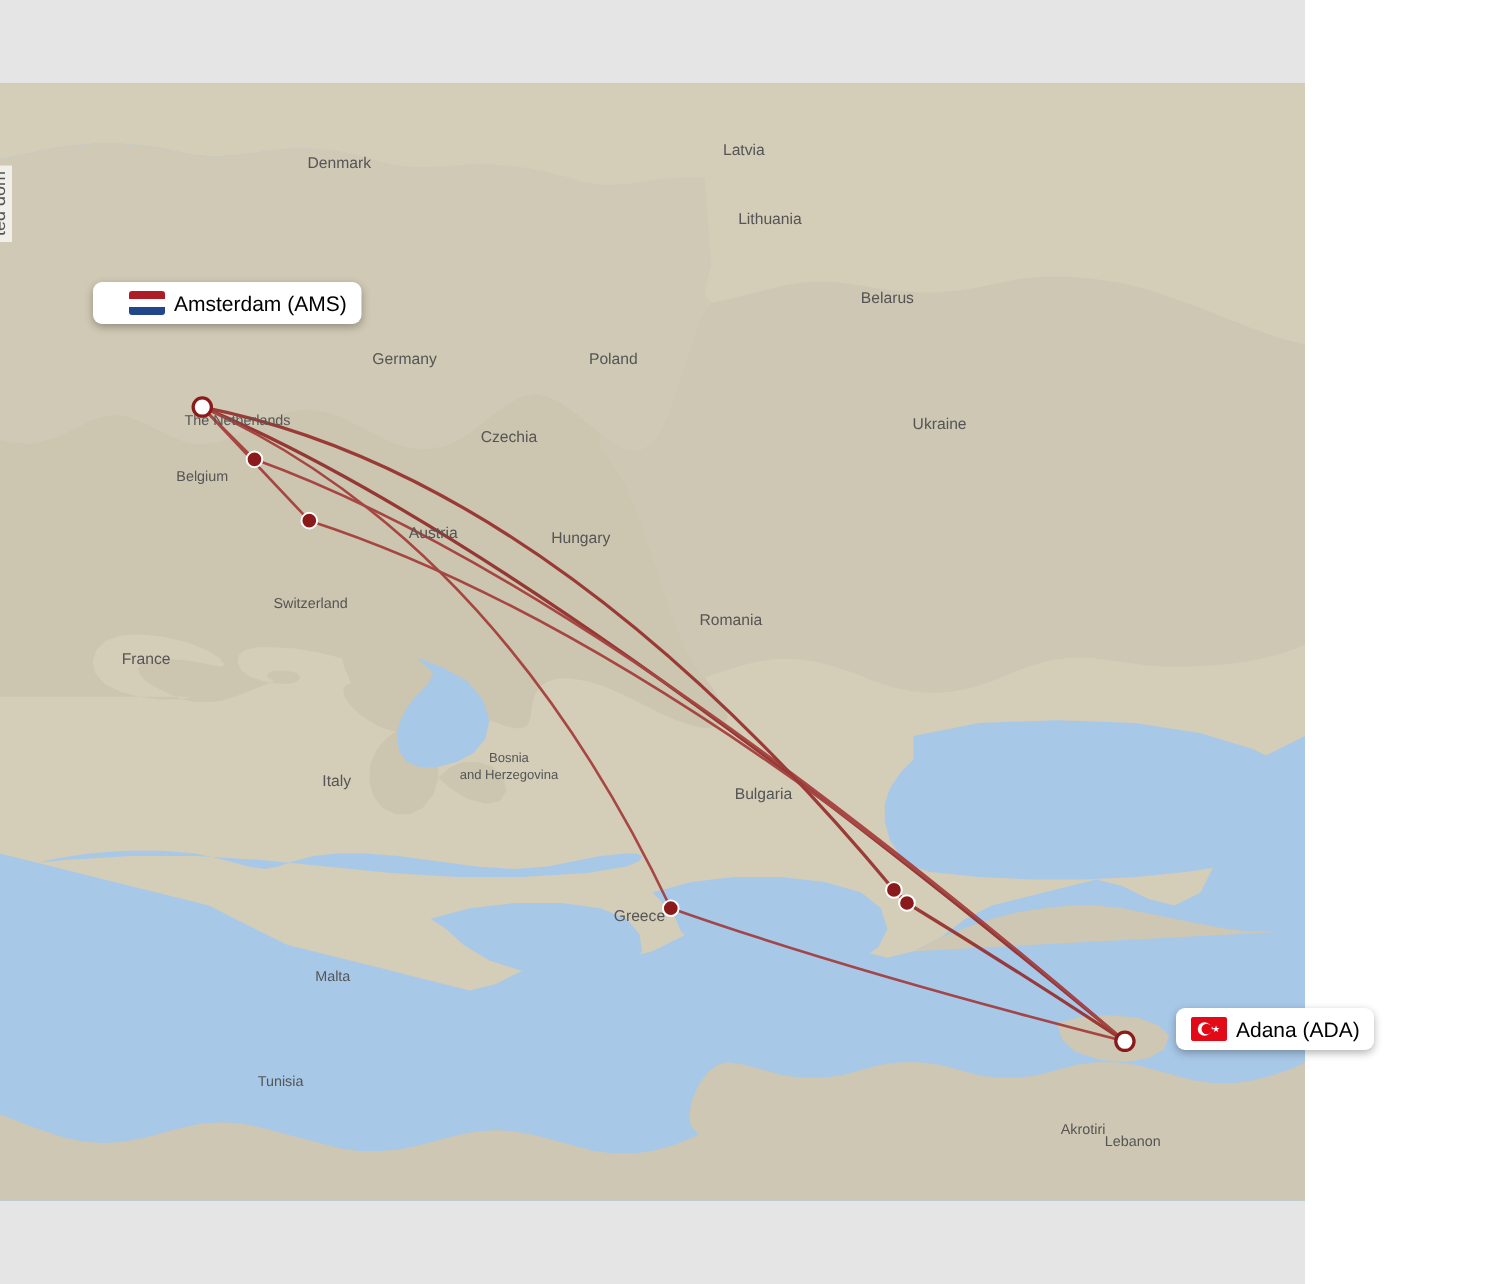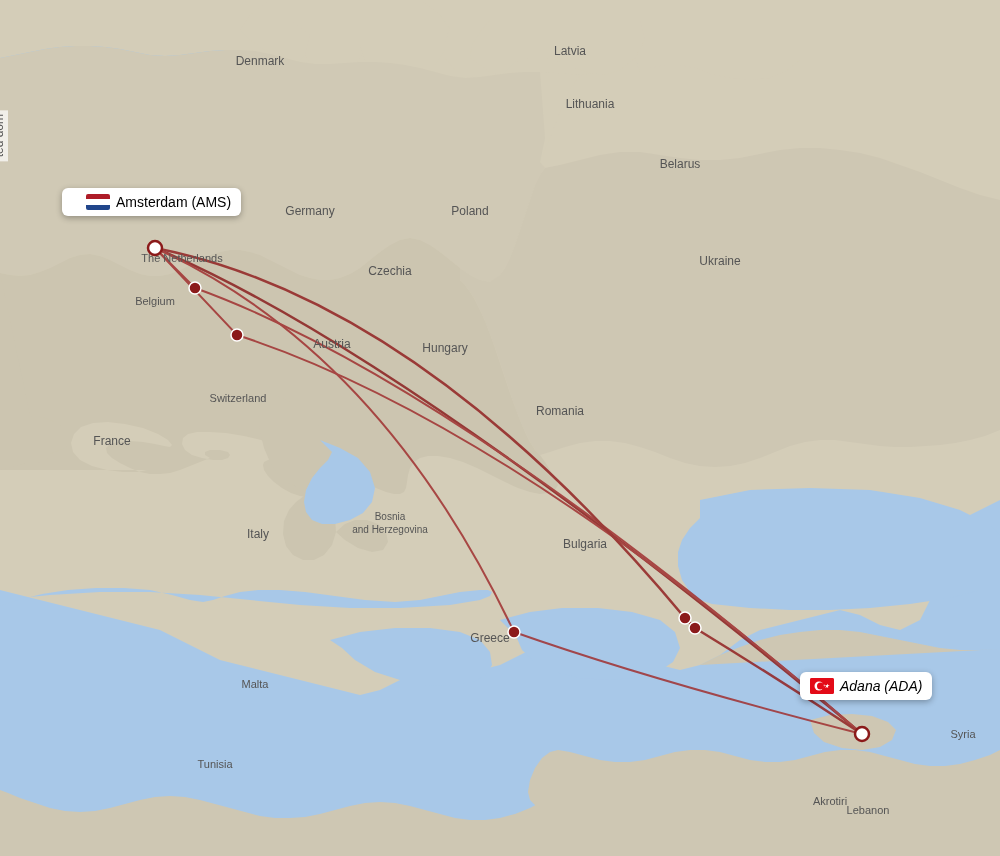--- a/index.html
+++ b/index.html
@@ -1,19 +1,19 @@
 <!DOCTYPE html>
 <html><head>
   <meta charset="utf-8">
   <style>
     * { margin: 0; padding: 0; box-sizing: border-box; }
     body { width: 1000px; height: 856px; overflow: hidden; font-family: Arial, sans-serif; }
 
     #map-container {
-      width: 1000px;
+      width: 870px;
       height: 856px;
       position: relative;
       background-color: #e5e5e5;
     }
 
     
     #map-svg {
       width: 100%;
       height: 100%;
       position: absolute;
@@ -55,22 +55,21 @@
     }
 
     #label-amsterdam {
       top: 188px;
       left: 62px;
       padding-left: 24px;
     }
 
     #label-adana {
       top: 672px;
-      left: 800px;
-      font-style: italic;
+      left: 784px;
     }
 
     .side-text {
       position: absolute;
       left: -10px;
       top: 110px;
       writing-mode: vertical-rl;
       transform: rotate(180deg);
       font-size: 12px;
       color: #555;

